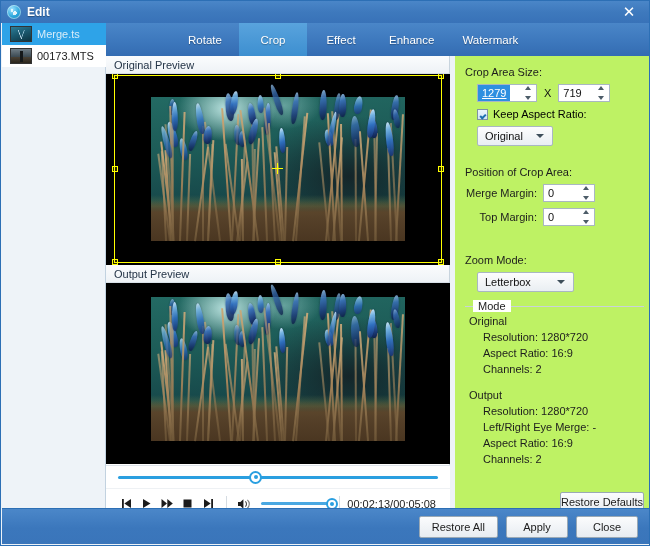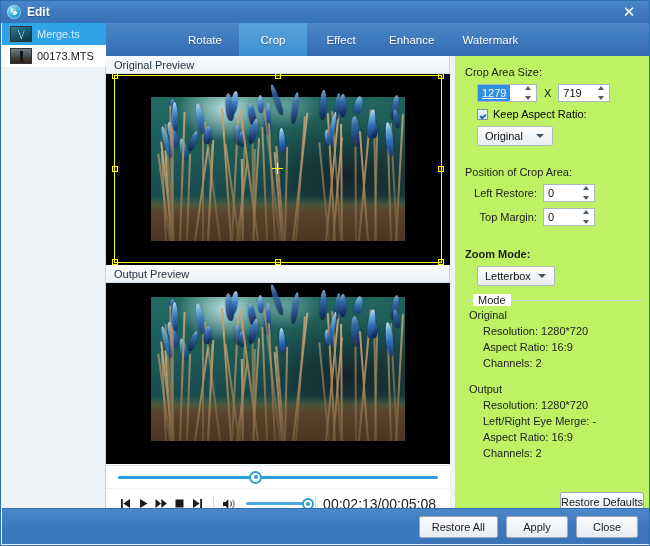--- a/index.html
+++ b/index.html
@@ -221,21 +221,21 @@
   }
   .vol-thumb {
     position: absolute; top: 50%; right: -6px; width: 12px; height: 12px;
     margin-top: -6px; border-radius: 50%; background: #fff;
     border: 2px solid #2a9fe0; cursor: pointer;
   }
   .vol-thumb:after {
     content:""; position:absolute; left:50%; top:50%; width:4px; height:4px;
     margin:-2px 0 0 -2px; border-radius:50%; background:#2a9fe0;
   }
-  .timecode { margin-left: auto; font-size: 14px; color: #222; padding-right: 4px; }
+  .timecode { margin-left: auto; font-size: 11px; color: #222; padding-right: 4px; }
 
   
   .right {
     position: absolute; left: 454px; top: 55px;
     width: 199px; height: 467px;
     background: #bef264;
     padding: 10px 10px 0 10px;
   }
   .sec-label { font-size: 11px; color: #1d1d1d; margin-bottom: 6px; }
   .row { display: flex; align-items: center; margin-bottom: 6px; }
@@ -284,21 +284,21 @@
     display: flex; align-items: center; padding-left: 7px;
     font-size: 11px; color: #111; cursor: pointer;
   }
   .combo .caret {
     position: absolute; right: 8px; top: 50%; margin-top: -2px;
     width: 0; height: 0;
     border-left: 4px solid transparent; border-right: 4px solid transparent;
     border-top: 4px solid #3e4e5a;
   }
   .combo.w1 { width: 76px; margin-left: 12px; }
-  .combo.w2 { width: 78px; }
+  .combo.w2 { width: 97px; }
 
   .lbl-right {
     width: 72px; text-align: right; font-size: 11px; color: #1d1d1d;
     margin-right: 6px;
   }
 
   
   .info {
     margin-top: 14px;
     border-top: 1px solid #c9d2da;
@@ -634,42 +634,42 @@
     </div>
 
     <div class="combo w1">
       <span>Original</span>
       <span class="caret"></span>
     </div>
 
     <div class="sec-label" style="margin-top:20px;">Position of Crop Area:</div>
 
     <div class="row">
-      <span class="lbl-right">Left Restore:</span>
+      <span class="lbl-right">Merge Margin:</span>
       <div class="spin w-sm">
         <span class="val">0</span>
         <span class="arrows">
             <i class="up"></i>
             <i class="dn"></i>
           </span>
       </div>
     </div>
 
     <div class="row">
       <span class="lbl-right">Top Margin:</span>
       <div class="spin w-sm">
         <span class="val">0</span>
         <span class="arrows">
             <i class="up"></i>
             <i class="dn"></i>
           </span>
       </div>
     </div>
 
-    <div class="sec-label" style="margin-top:22px;font-weight:bold;">Zoom Mode:</div>
+    <div class="sec-label" style="margin-top:28px;">Zoom Mode:</div>
 
     <div class="combo w2" style="margin-left:12px;">
       <span>Letterbox</span>
       <span class="caret"></span>
     </div>
 
     <div class="info">
       <div class="info-legend">Mode</div>
 
       <div class="info-group">Original</div>

